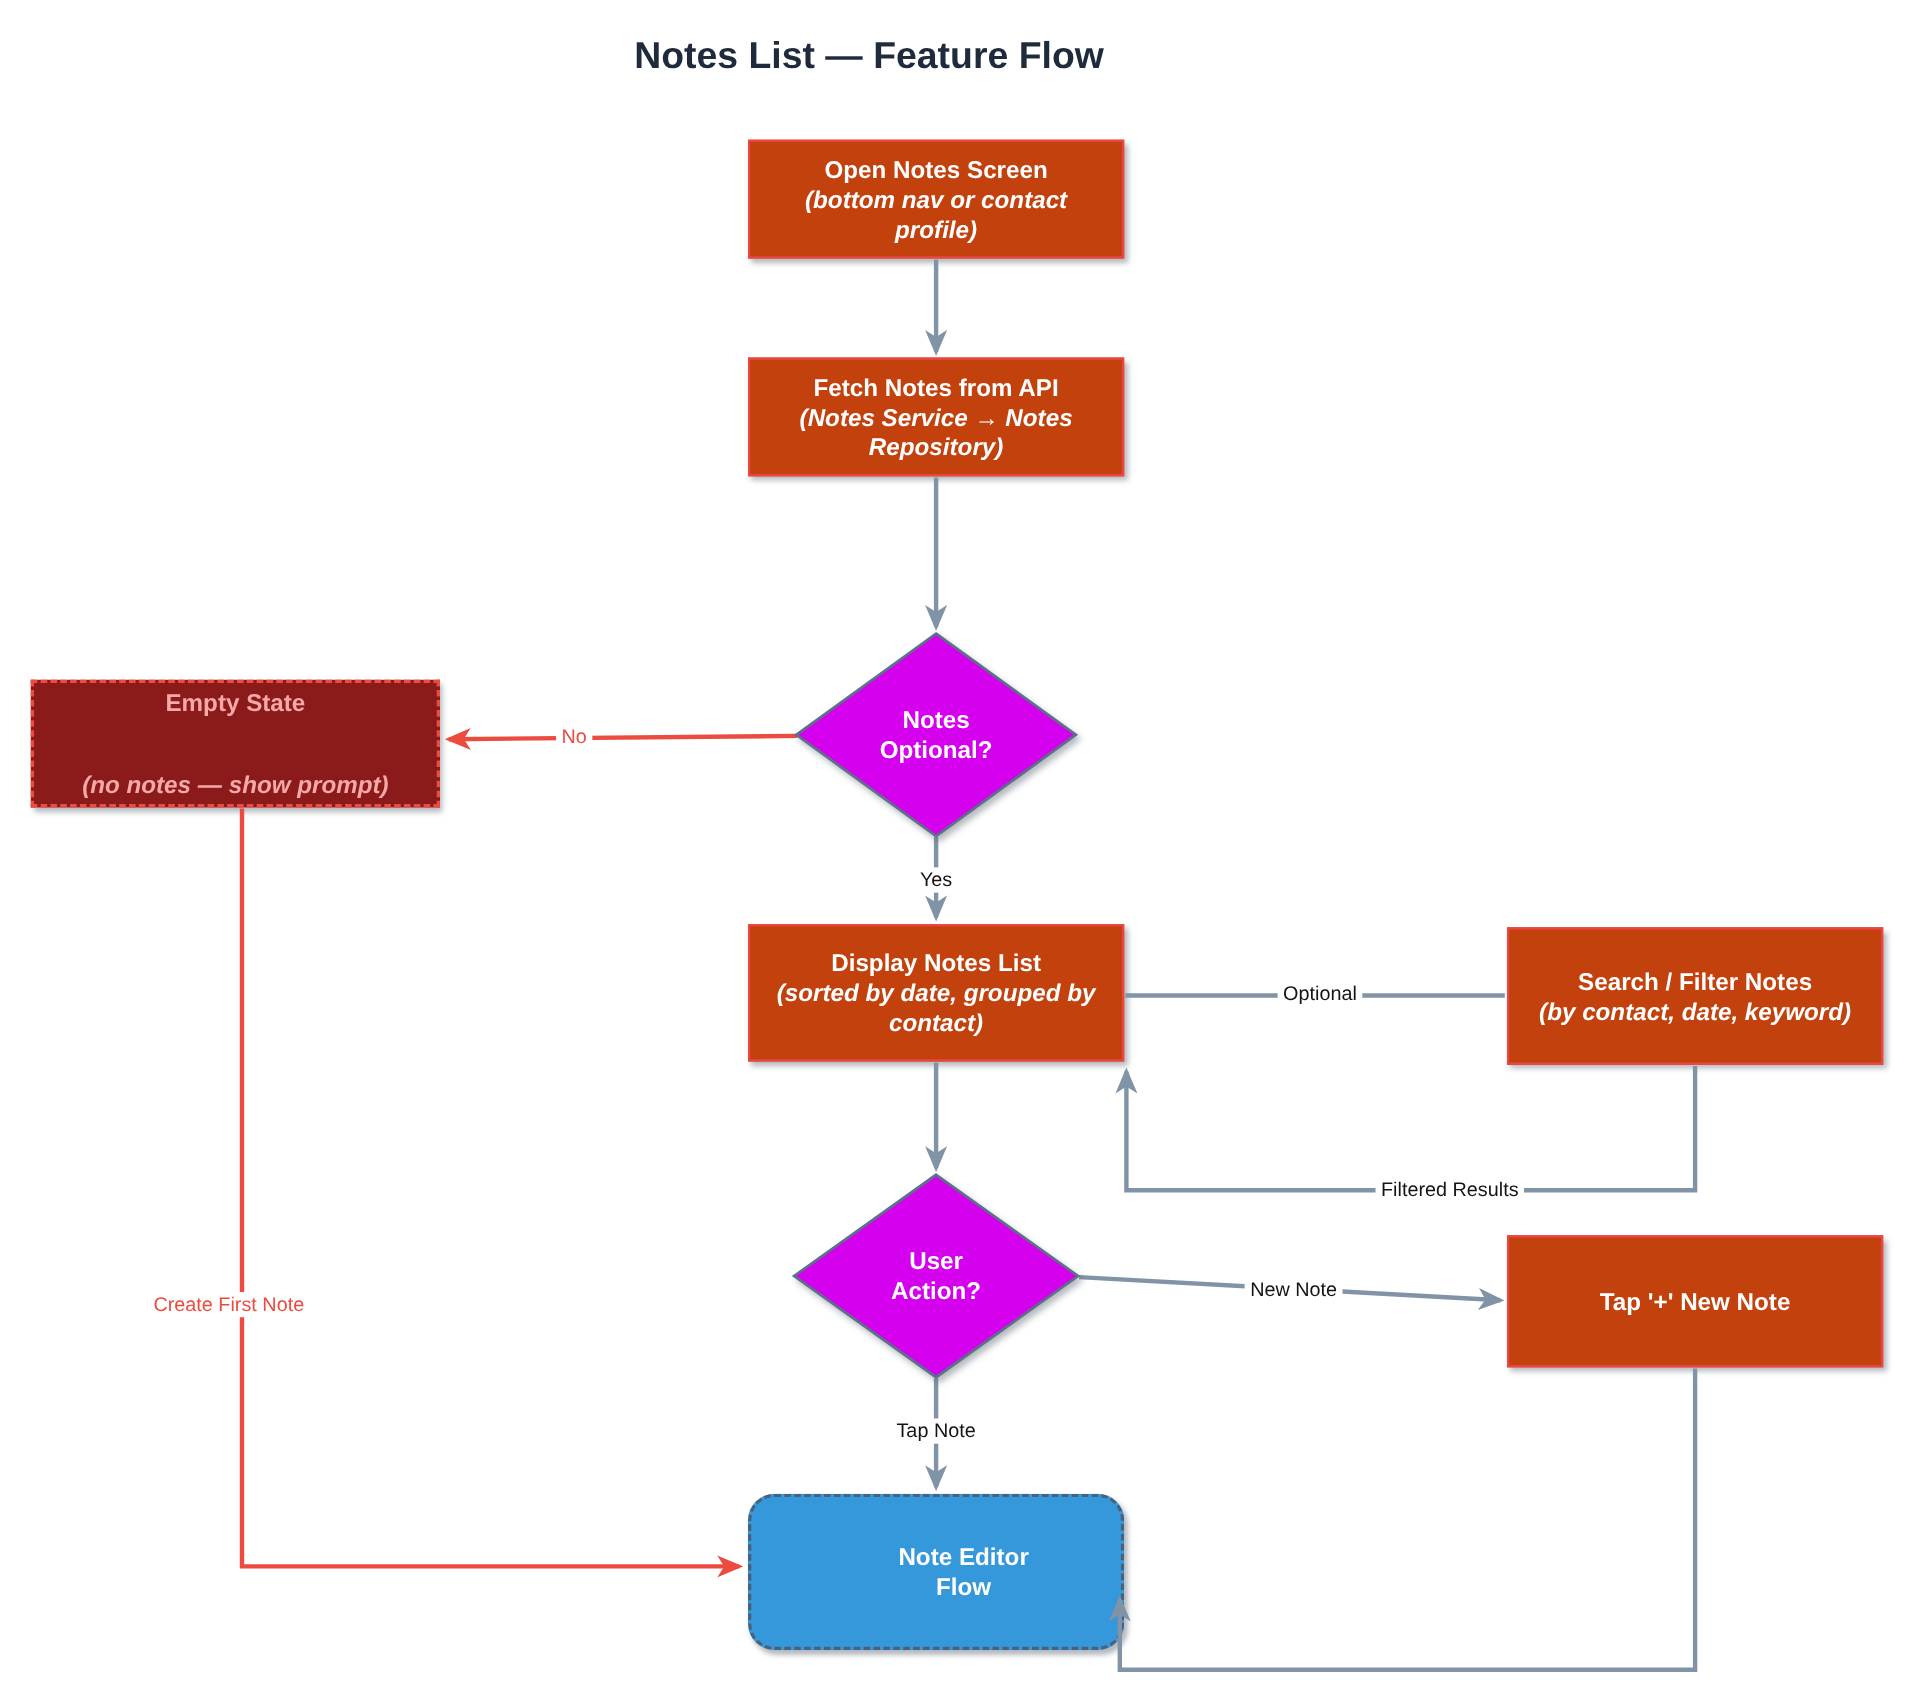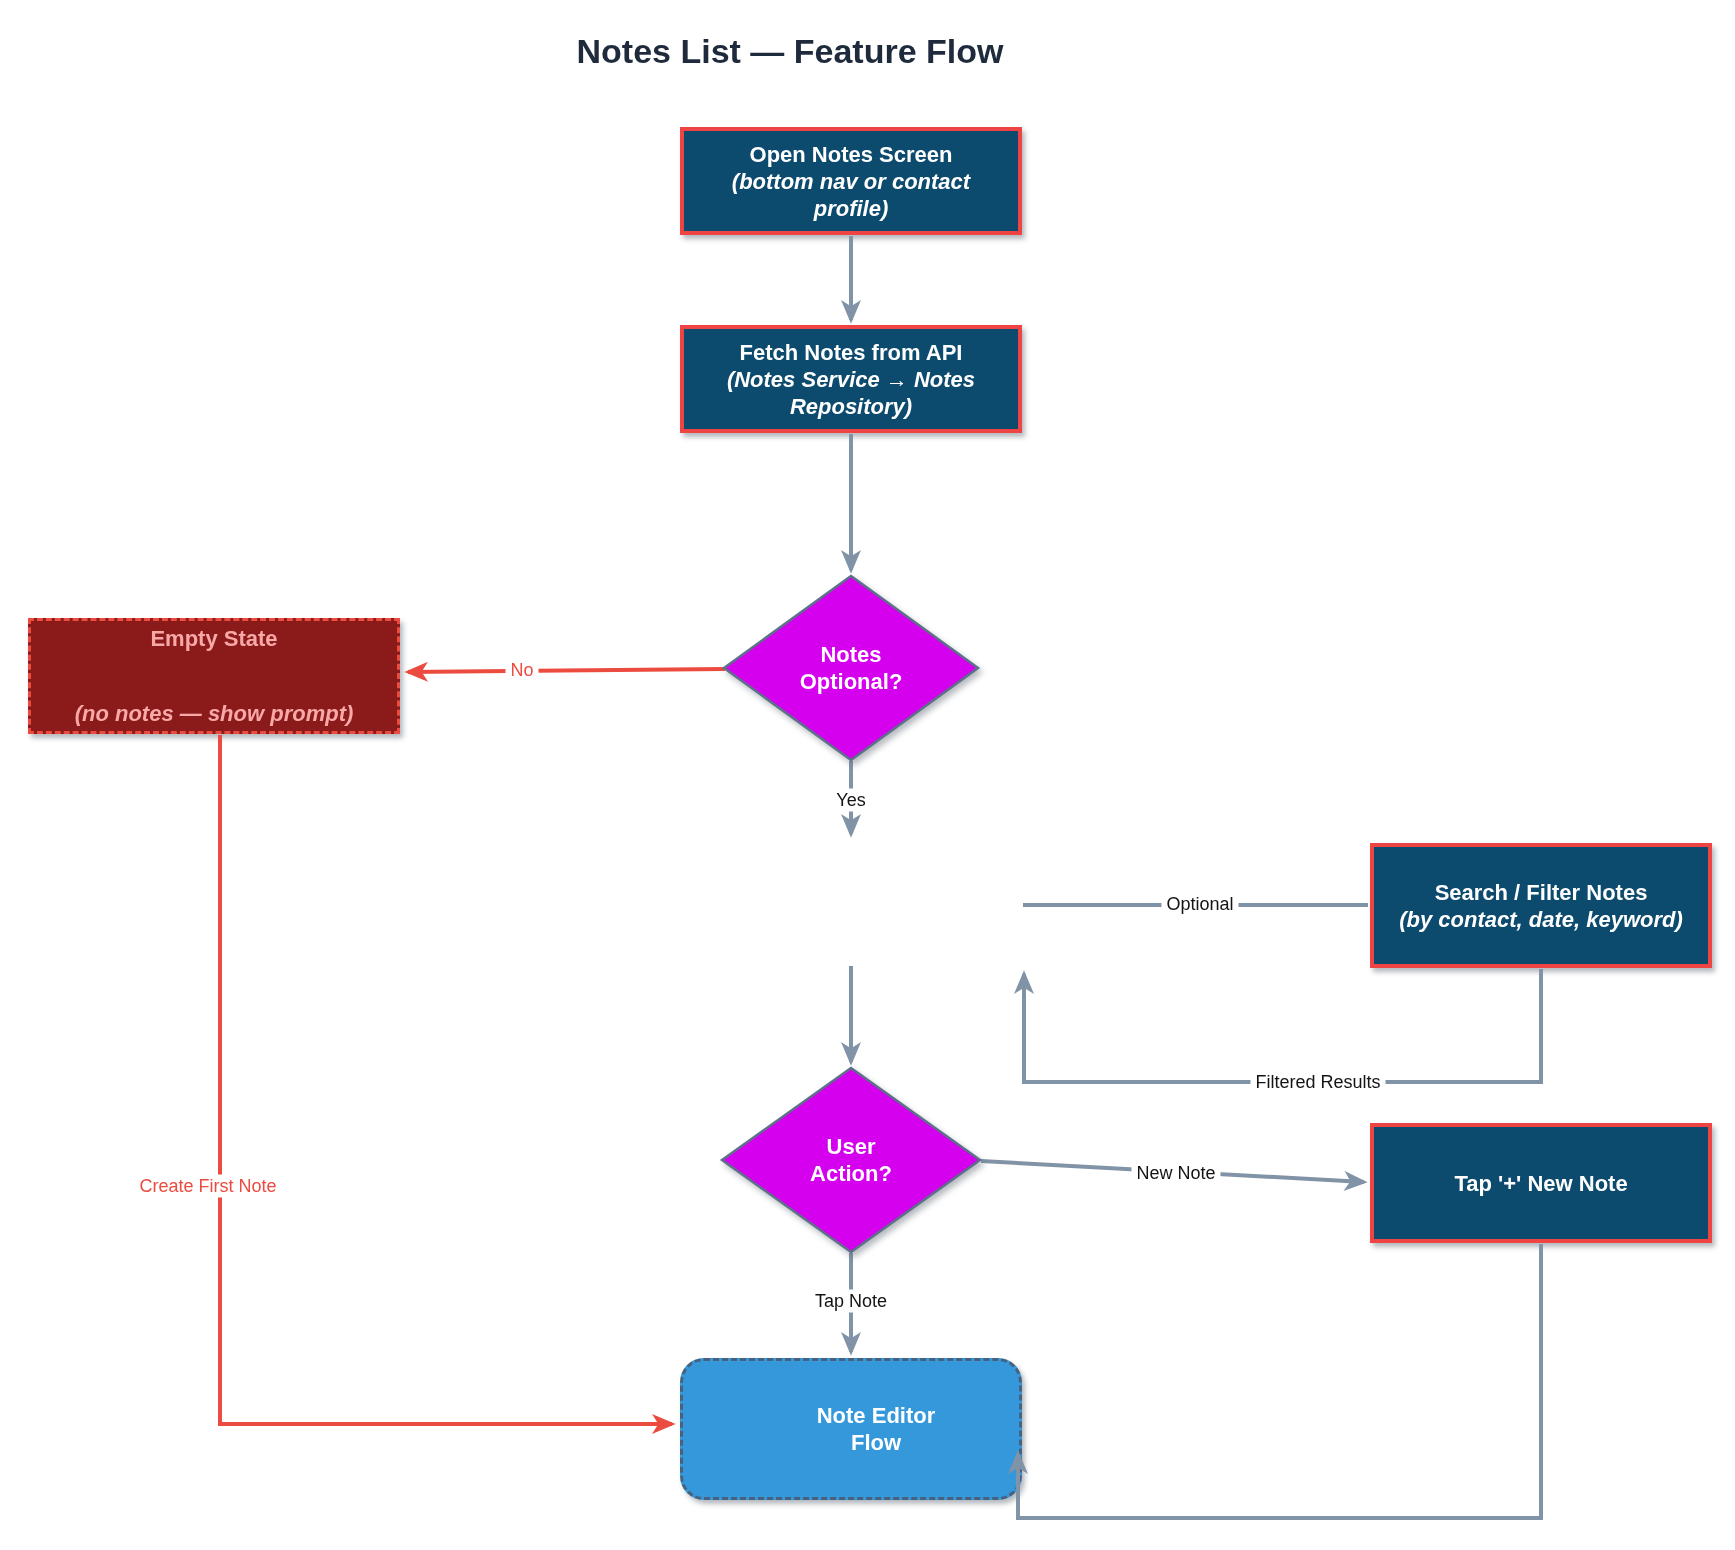--- a/index.html
+++ b/index.html
@@ -10,21 +10,21 @@
     position:absolute;top:32px;left:790px;transform:translateX(-50%);
     font-size:34px;font-weight:bold;color:#1F2B3C;white-space:nowrap;
   }
 
   .node{
     position:absolute;display:flex;flex-direction:column;align-items:center;justify-content:center;
     text-align:center;box-sizing:border-box;padding:0 12px;line-height:27px;font-size:22px;
     z-index:1;
   }
   .box{
-    background:#0c4a6e;border:4px solid #ef4444;color:#FFFFFF;
+    background:#c2410c;border:2px solid #ef4444;color:#FFFFFF;
     box-shadow:3px 4px 5px rgba(90,100,110,0.45);
   }
   .nt{font-weight:bold;display:block;}
   .ns{font-weight:bold;font-style:italic;display:block;}
 
   .empty{
     background:#8B1A1A;border:3px dashed #EC4B3F;color:#F9A8A8;
     box-shadow:3px 4px 5px rgba(90,100,110,0.45);
     gap:48px;
   }
@@ -64,20 +64,24 @@
   <div class="node box" style="left:680px;top:325px;width:342px;height:108px">
     <span class="nt">Fetch Notes from API</span>
     <span class="ns">(Notes Service → Notes Repository)</span>
   </div>
 
   <div class="node empty" style="left:28px;top:618px;width:372px;height:116px">
     <span class="nt">Empty State</span>
     <span class="ns">(no notes — show prompt)</span>
   </div>
 
+  <div class="node box" style="left:680px;top:840px;width:342px;height:125px">
+    <span class="nt">Display Notes List</span>
+    <span class="ns">(sorted by date, grouped by contact)</span>
+  </div>
 
   <div class="node box" style="left:1370px;top:843px;width:342px;height:125px">
     <span class="nt">Search / Filter Notes</span>
     <span class="ns">(by contact, date, keyword)</span>
   </div>
 
   <div class="node box" style="left:1370px;top:1123px;width:342px;height:120px">
     <span class="nt">Tap '+' New Note</span>
   </div>
 

